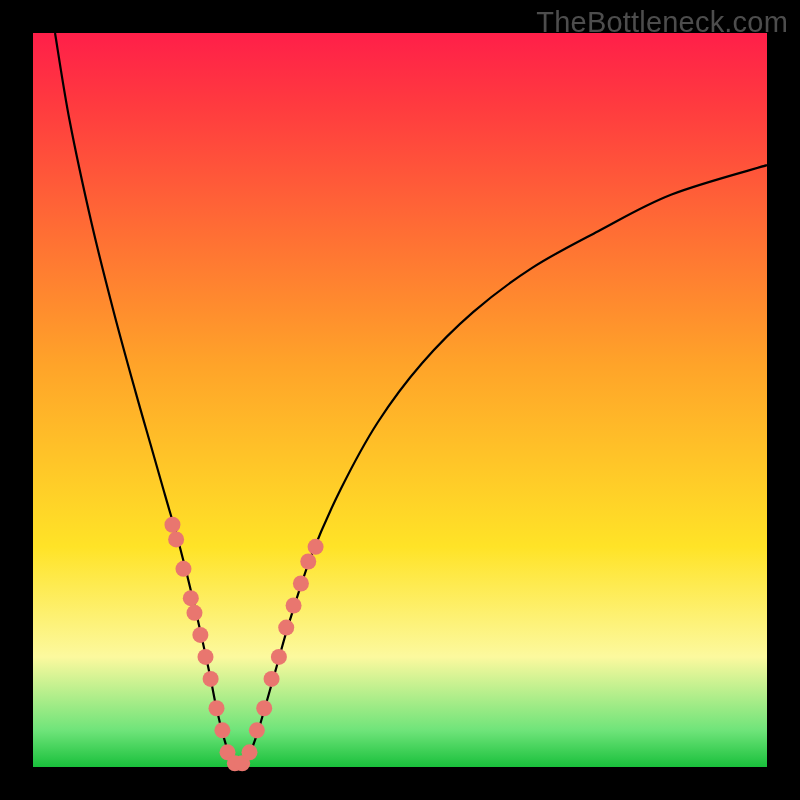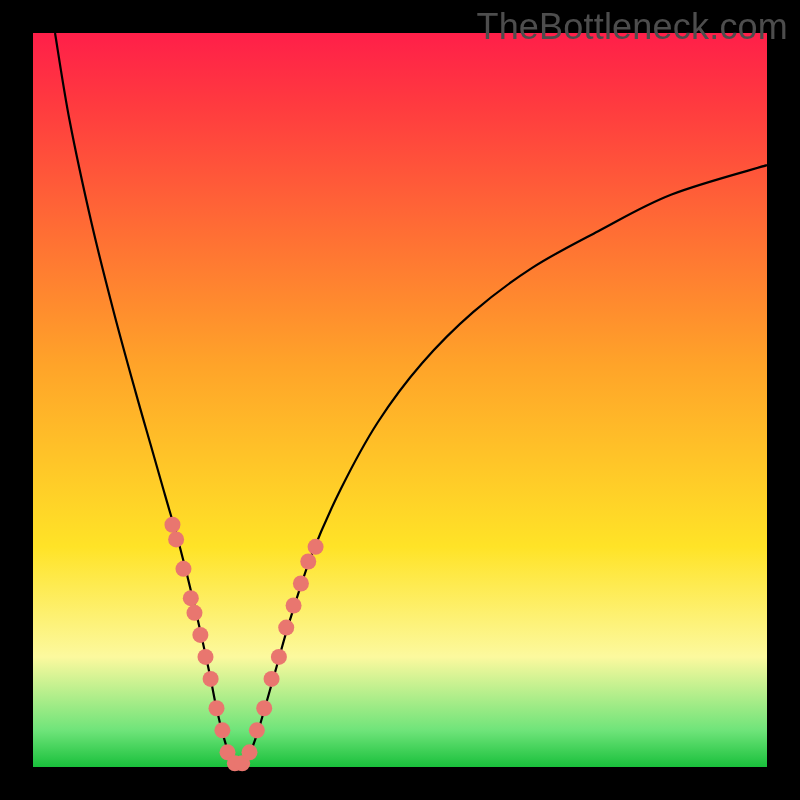--- a/index.html
+++ b/index.html
@@ -35,21 +35,21 @@
       var(--c-paleyellow) 85%,
       var(--c-lightgreen) 95%,
       var(--c-green) 100%
     );
   }
   .watermark {
     position: absolute;
     top: 6px;
     right: 12px;
     color: #4d4d4d;
-    font-size: 36px;
+    font-size: 29px;
     letter-spacing: 0.2px;
     font-weight: 400;
     user-select: none;
   }
   svg.curve-layer {
     position: absolute;
     left: 0;
     top: 0;
     width: 734px;
     height: 734px;

